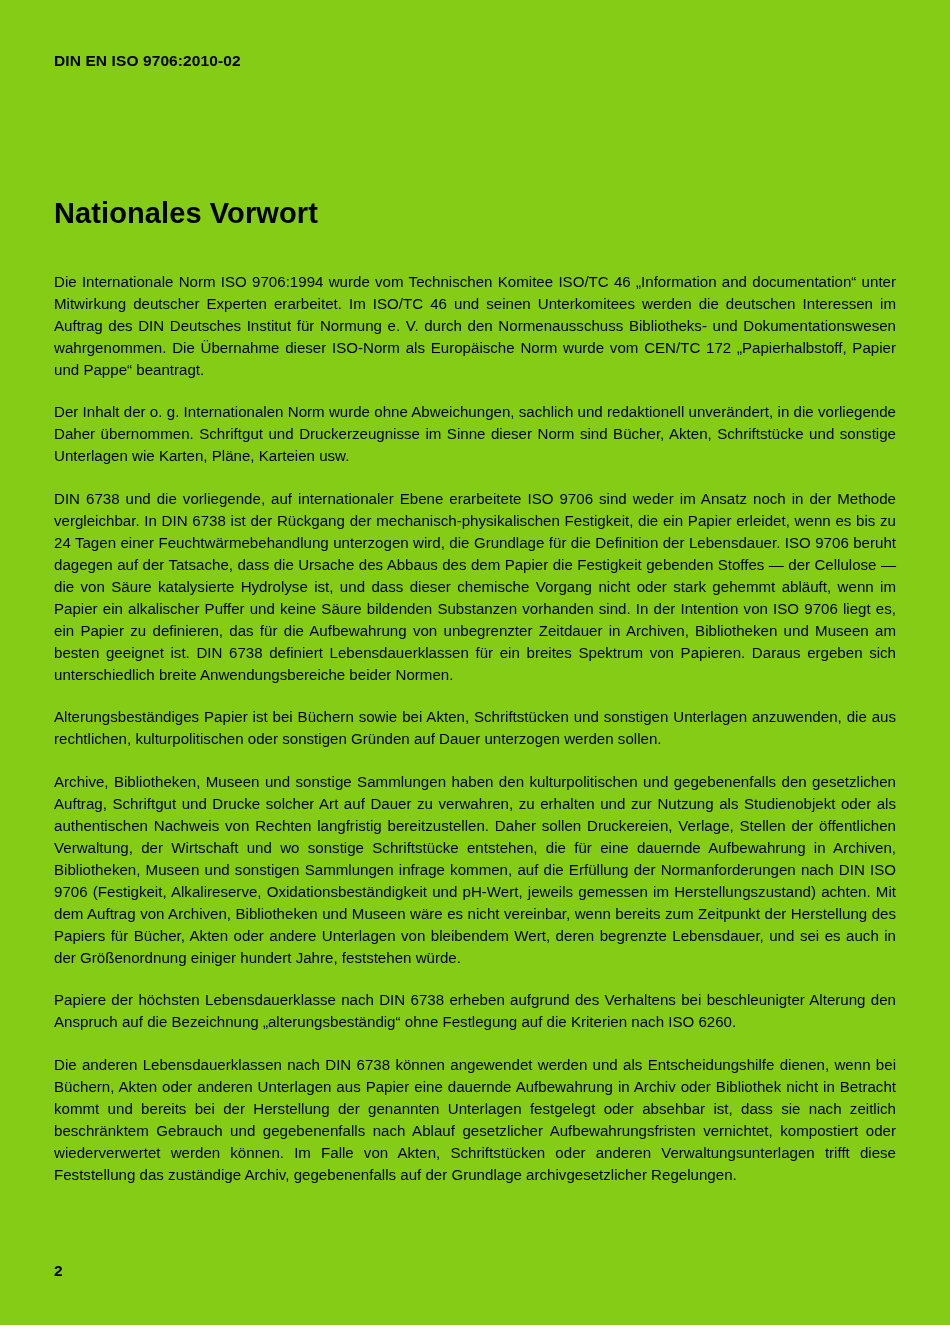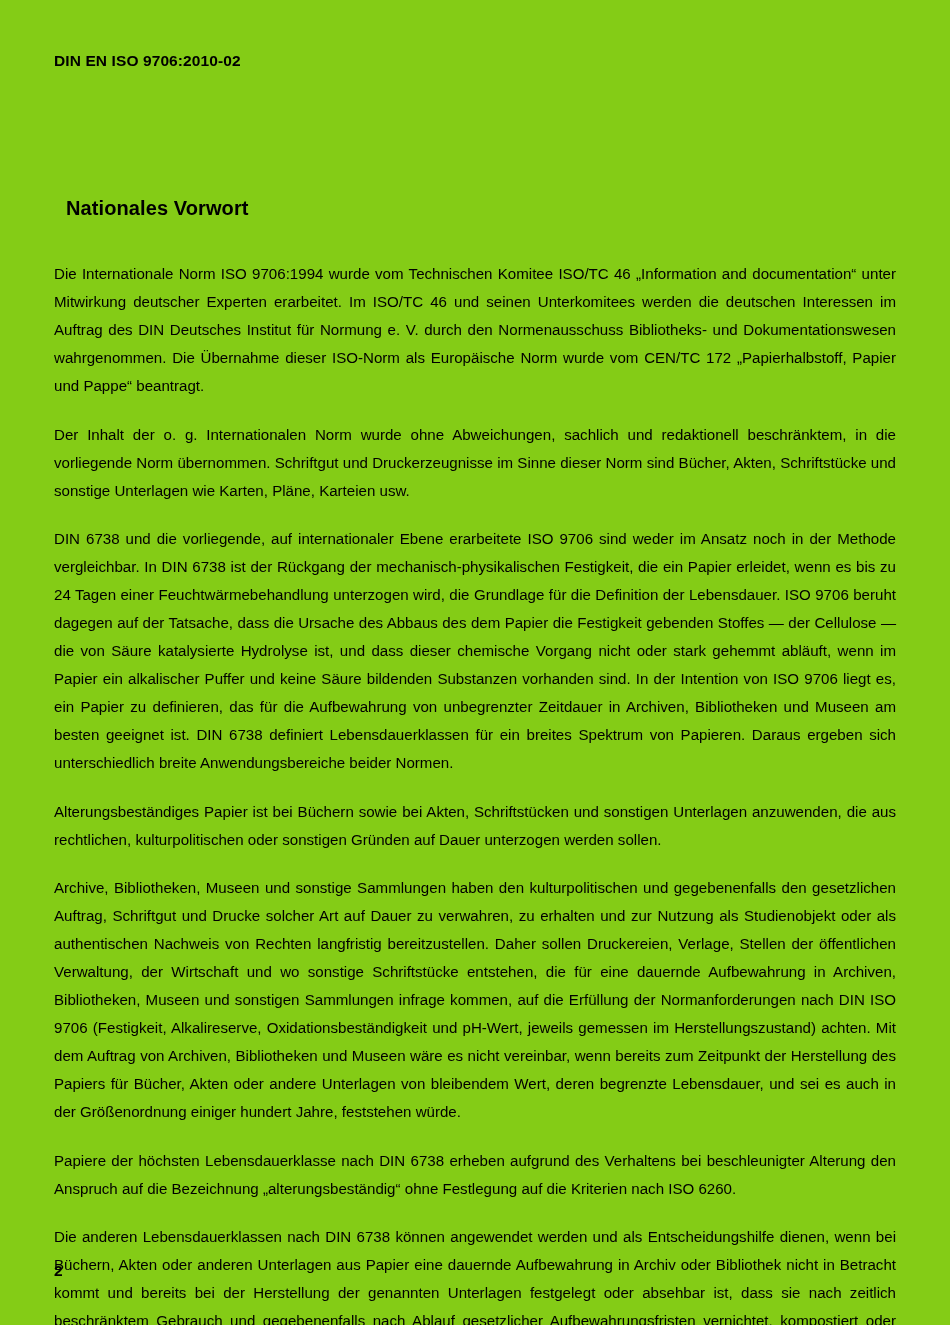--- a/index.html
+++ b/index.html
@@ -29,29 +29,29 @@
     letter-spacing: 0.1px;
     white-space: nowrap;
   }
   .content {
     position: absolute;
     left: 54px;
     top: 196px;
     width: 842px;
   }
   .section-title {
-    font-size: 20px;
+    font-size: 29px;
     font-weight: bold;
     letter-spacing: 0.1px;
-    margin: 0 0 40px 12px;
+    margin: 0 0 40px 0;
     line-height: 1.2;
   }
   .para {
     font-size: 15.1px;
-    line-height: 28px;
+    line-height: 22px;
     text-align: justify;
     text-justify: inter-word;
     margin: 0 0 20.5px 0;
     hyphens: none;
   }
   .para:last-child {
     margin-bottom: 8px;
   }
   .page-number {
     position: absolute;
@@ -66,21 +66,21 @@
 
 <div class="page">
 
   <div class="header-id">DIN EN ISO 9706:2010-02</div>
 
   <div class="content">
 
     <h1 class="section-title">Nationales Vorwort</h1>
 
     <p class="para">Die Internationale Norm ISO 9706:1994 wurde vom Technischen Komitee ISO/TC 46 „Information and documentation“ unter Mitwirkung deutscher Experten erarbeitet. Im ISO/TC 46 und seinen Unterkomitees werden die deutschen Interessen im Auftrag des DIN Deutsches Institut für Normung e. V. durch den Normenausschuss Bibliotheks- und Dokumentationswesen wahrgenommen. Die Übernahme dieser ISO-Norm als Europäische Norm wurde vom CEN/TC 172 „Papierhalbstoff, Papier und Pappe“ beantragt.</p>
-    <p class="para">Der Inhalt der o. g. Internationalen Norm wurde ohne Abweichungen, sachlich und redaktionell beschränktem, in die vorliegende Norm übernommen. Schriftgut und Druckerzeugnisse im Sinne dieser Norm sind Bücher, Akten, Schriftstücke und sonstige Unterlagen wie Karten, Pläne, Karteien usw.</p>
+    <p class="para">Der Inhalt der o. g. Internationalen Norm wurde ohne Abweichungen, sachlich und redaktionell unverändert, in die vorliegende Daher übernommen. Schriftgut und Druckerzeugnisse im Sinne dieser Norm sind Bücher, Akten, Schriftstücke und sonstige Unterlagen wie Karten, Pläne, Karteien usw.</p>
     <p class="para">DIN 6738 und die vorliegende, auf internationaler Ebene erarbeitete ISO 9706 sind weder im Ansatz noch in der Methode vergleichbar. In DIN 6738 ist der Rückgang der mechanisch-physikalischen Festigkeit, die ein Papier erleidet, wenn es bis zu 24 Tagen einer Feuchtwärmebehandlung unterzogen wird, die Grundlage für die Definition der Lebensdauer. ISO 9706 beruht dagegen auf der Tatsache, dass die Ursache des Abbaus des dem Papier die Festigkeit gebenden Stoffes — der Cellulose — die von Säure katalysierte Hydrolyse ist, und dass dieser chemische Vorgang nicht oder stark gehemmt abläuft, wenn im Papier ein alkalischer Puffer und keine Säure bildenden Substanzen vorhanden sind. In der Intention von ISO 9706 liegt es, ein Papier zu definieren, das für die Aufbewahrung von unbegrenzter Zeitdauer in Archiven, Bibliotheken und Museen am besten geeignet ist. DIN 6738 definiert Lebensdauerklassen für ein breites Spektrum von Papieren. Daraus ergeben sich unterschiedlich breite Anwendungsbereiche beider Normen.</p>
     <p class="para">Alterungsbeständiges Papier ist bei Büchern sowie bei Akten, Schriftstücken und sonstigen Unterlagen anzuwenden, die aus rechtlichen, kulturpolitischen oder sonstigen Gründen auf Dauer unterzogen werden sollen.</p>
     <p class="para">Archive, Bibliotheken, Museen und sonstige Sammlungen haben den kulturpolitischen und gegebenenfalls den gesetzlichen Auftrag, Schriftgut und Drucke solcher Art auf Dauer zu verwahren, zu erhalten und zur Nutzung als Studienobjekt oder als authentischen Nachweis von Rechten langfristig bereitzustellen. Daher sollen Druckereien, Verlage, Stellen der öffentlichen Verwaltung, der Wirtschaft und wo sonstige Schriftstücke entstehen, die für eine dauernde Aufbewahrung in Archiven, Bibliotheken, Museen und sonstigen Sammlungen infrage kommen, auf die Erfüllung der Normanforderungen nach DIN ISO 9706 (Festigkeit, Alkalireserve, Oxidationsbeständigkeit und pH-Wert, jeweils gemessen im Herstellungszustand) achten. Mit dem Auftrag von Archiven, Bibliotheken und Museen wäre es nicht vereinbar, wenn bereits zum Zeitpunkt der Herstellung des Papiers für Bücher, Akten oder andere Unterlagen von bleibendem Wert, deren begrenzte Lebensdauer, und sei es auch in der Größenordnung einiger hundert Jahre, feststehen würde.</p>
     <p class="para">Papiere der höchsten Lebensdauerklasse nach DIN 6738 erheben aufgrund des Verhaltens bei beschleunigter Alterung den Anspruch auf die Bezeichnung „alterungsbeständig“ ohne Festlegung auf die Kriterien nach ISO 6260.</p>
     <p class="para">Die anderen Lebensdauerklassen nach DIN 6738 können angewendet werden und als Entscheidungshilfe dienen, wenn bei Büchern, Akten oder anderen Unterlagen aus Papier eine dauernde Aufbewahrung in Archiv oder Bibliothek nicht in Betracht kommt und bereits bei der Herstellung der genannten Unterlagen festgelegt oder absehbar ist, dass sie nach zeitlich beschränktem Gebrauch und gegebenenfalls nach Ablauf gesetzlicher Aufbewahrungsfristen vernichtet, kompostiert oder wiederverwertet werden können. Im Falle von Akten, Schriftstücken oder anderen Verwaltungsunterlagen trifft diese Feststellung das zuständige Archiv, gegebenenfalls auf der Grundlage archivgesetzlicher Regelungen.</p>
 
   </div>
 
   <div class="page-number">2</div>
 

